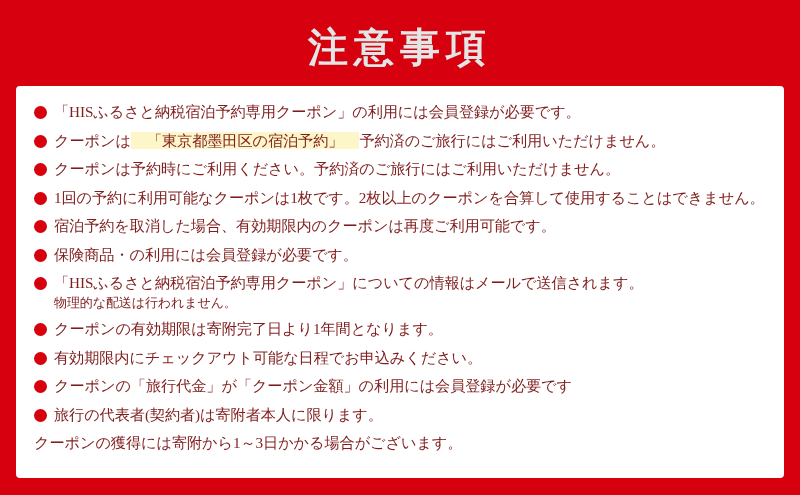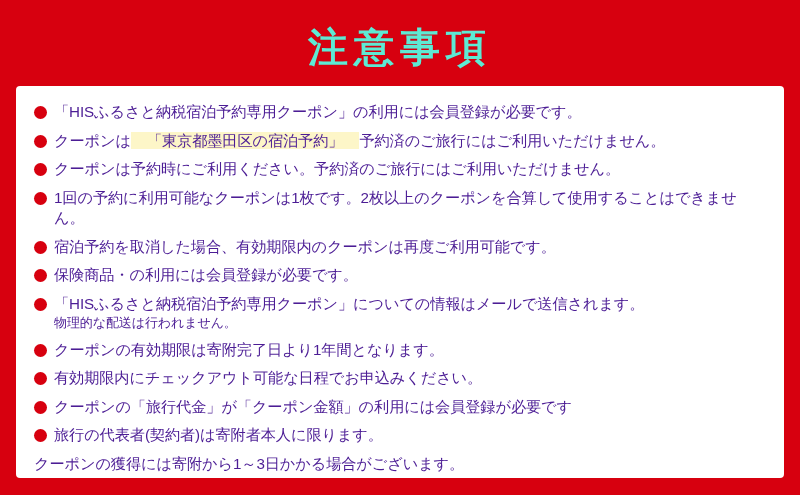--- a/index.html
+++ b/index.html
@@ -16,21 +16,21 @@
   .poster {
     position: relative;
     width: 800px;
     height: 495px;
     box-sizing: border-box;
     padding: 14px 16px 16px 16px;
     background: #d7000f;
   }
   .title {
     text-align: center;
-    color: #5eead4;
+    color: #e5e5e5;
     font-size: 40px;
     font-weight: bold;
     letter-spacing: 6px;
     line-height: 1.25;
     margin: 8px 0 14px 0;
     text-shadow: 0 0 1px rgba(0,0,0,0.15);
   }
   .panel {
     background: #ffffff;
     border-radius: 4px;
@@ -55,25 +55,26 @@
     flex: 0 0 auto;
     width: 13px;
     height: 13px;
     border-radius: 50%;
     background: #d7000f;
     margin-top: 4px;
     margin-right: 7px;
   }
   .text {
     flex: 1 1 auto;
-    color: #4c1d95;
+    color: #7f1d1d;
     font-size: 15.2px;
     line-height: 1.35;
     letter-spacing: -0.1px;
     white-space: pre-line;
+    font-family: Liberation Serif, serif;
   }
   .text .hl {
     background: #fdf6c8;
     padding: 0 16px;
   }
   .sub {
     display: block;
     font-size: 13px;
   }
 </style>

